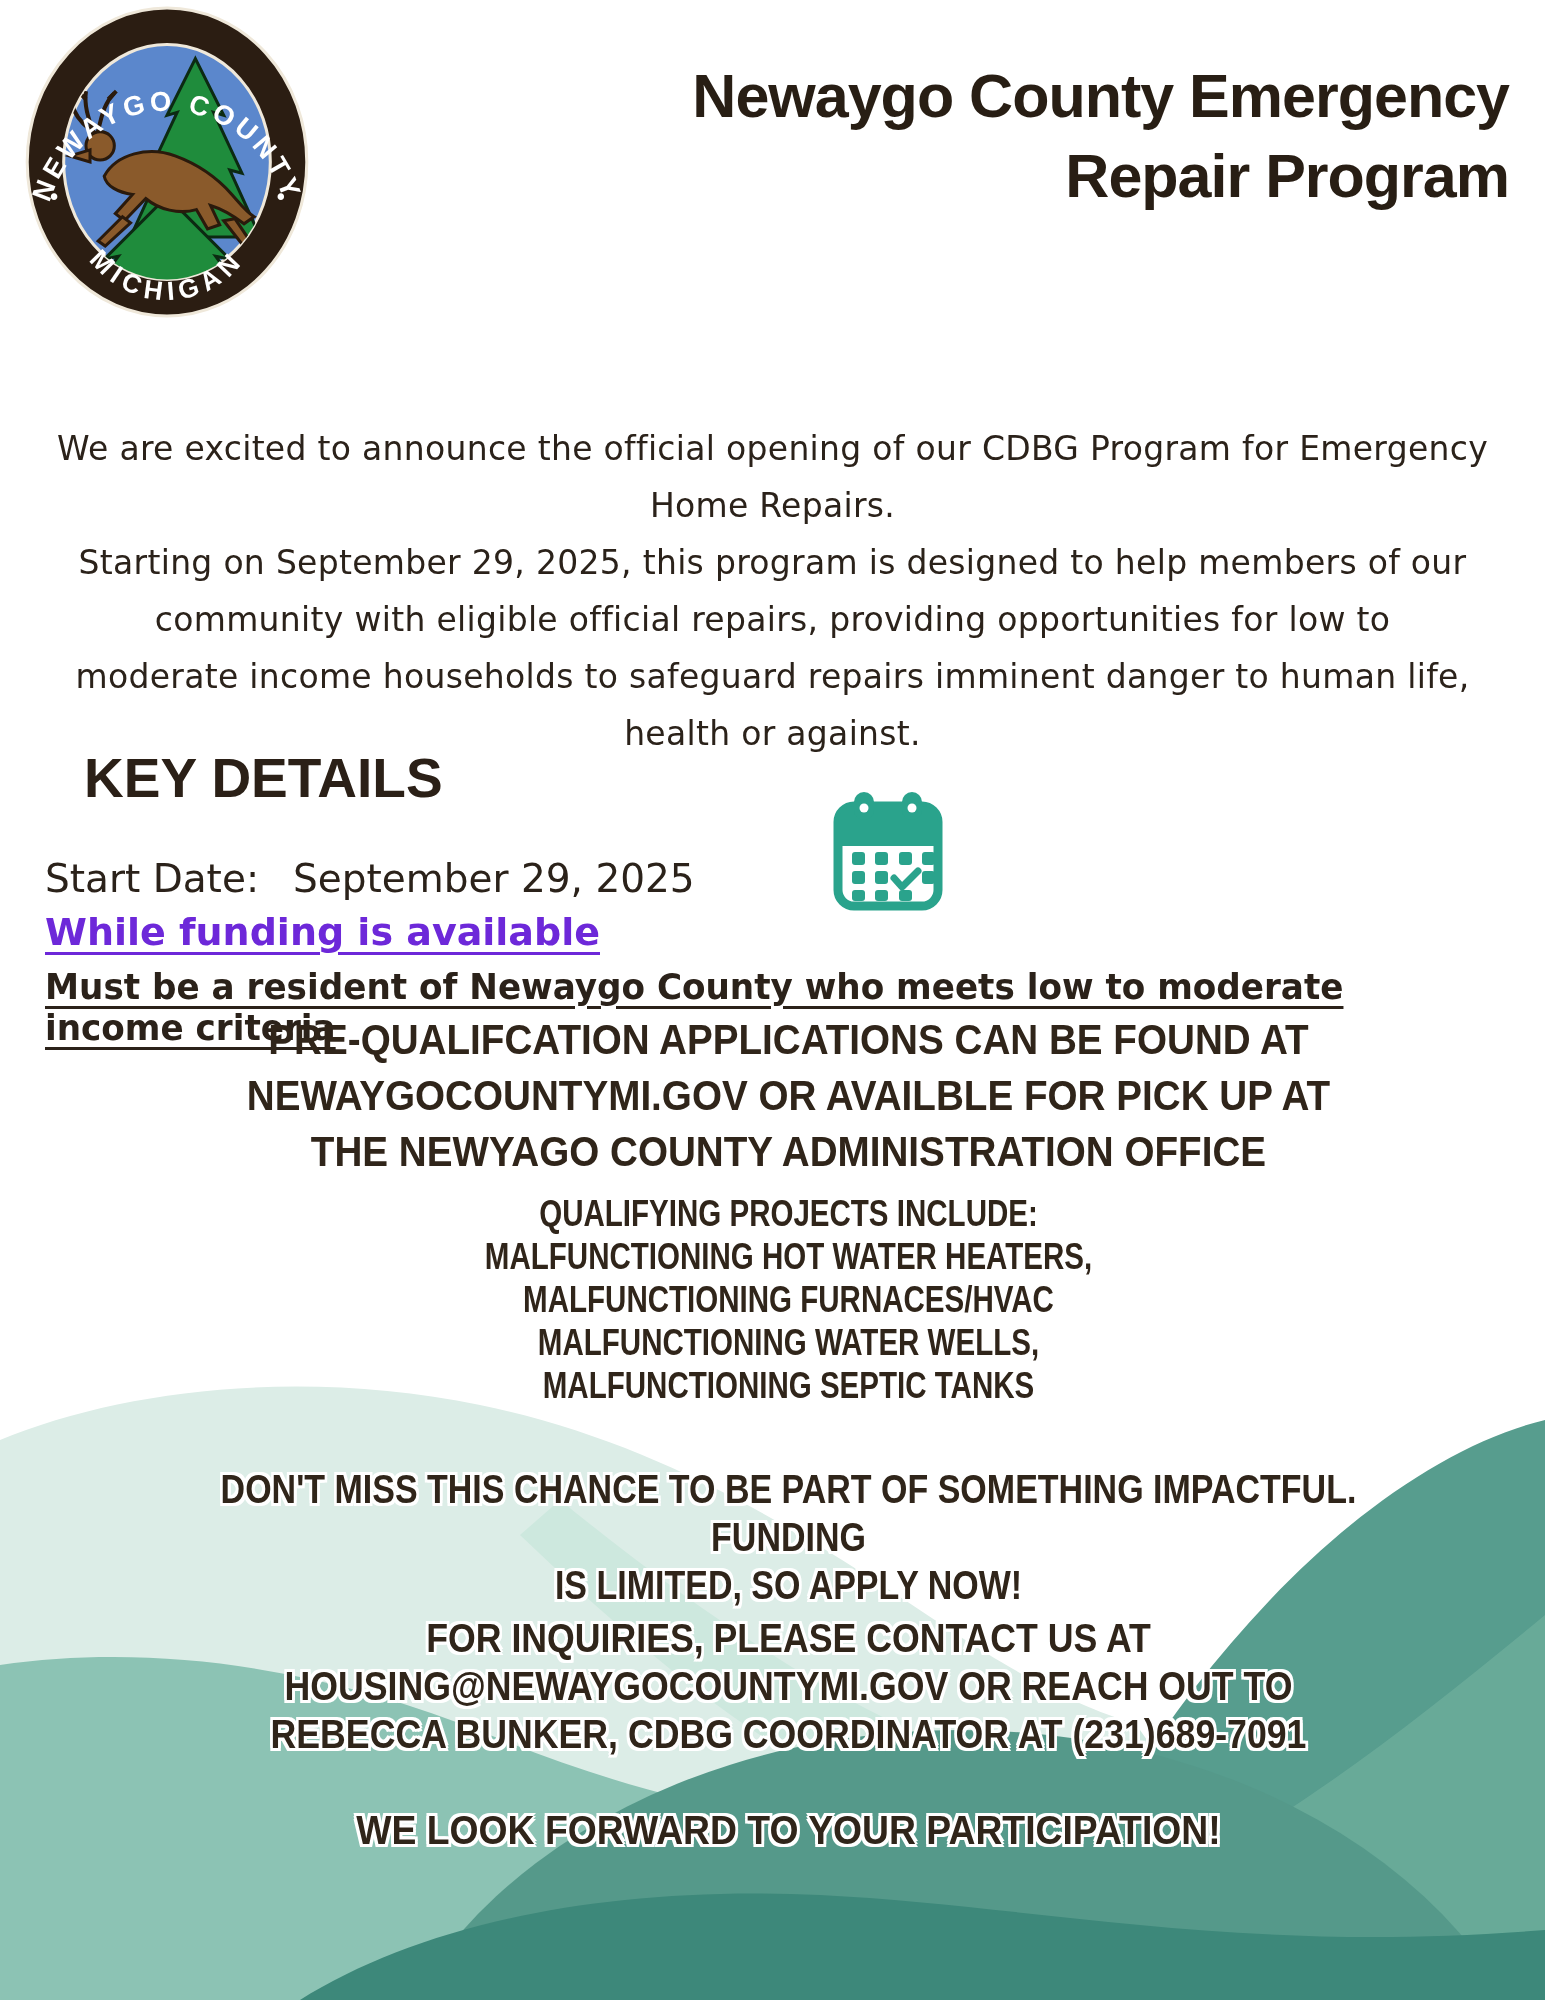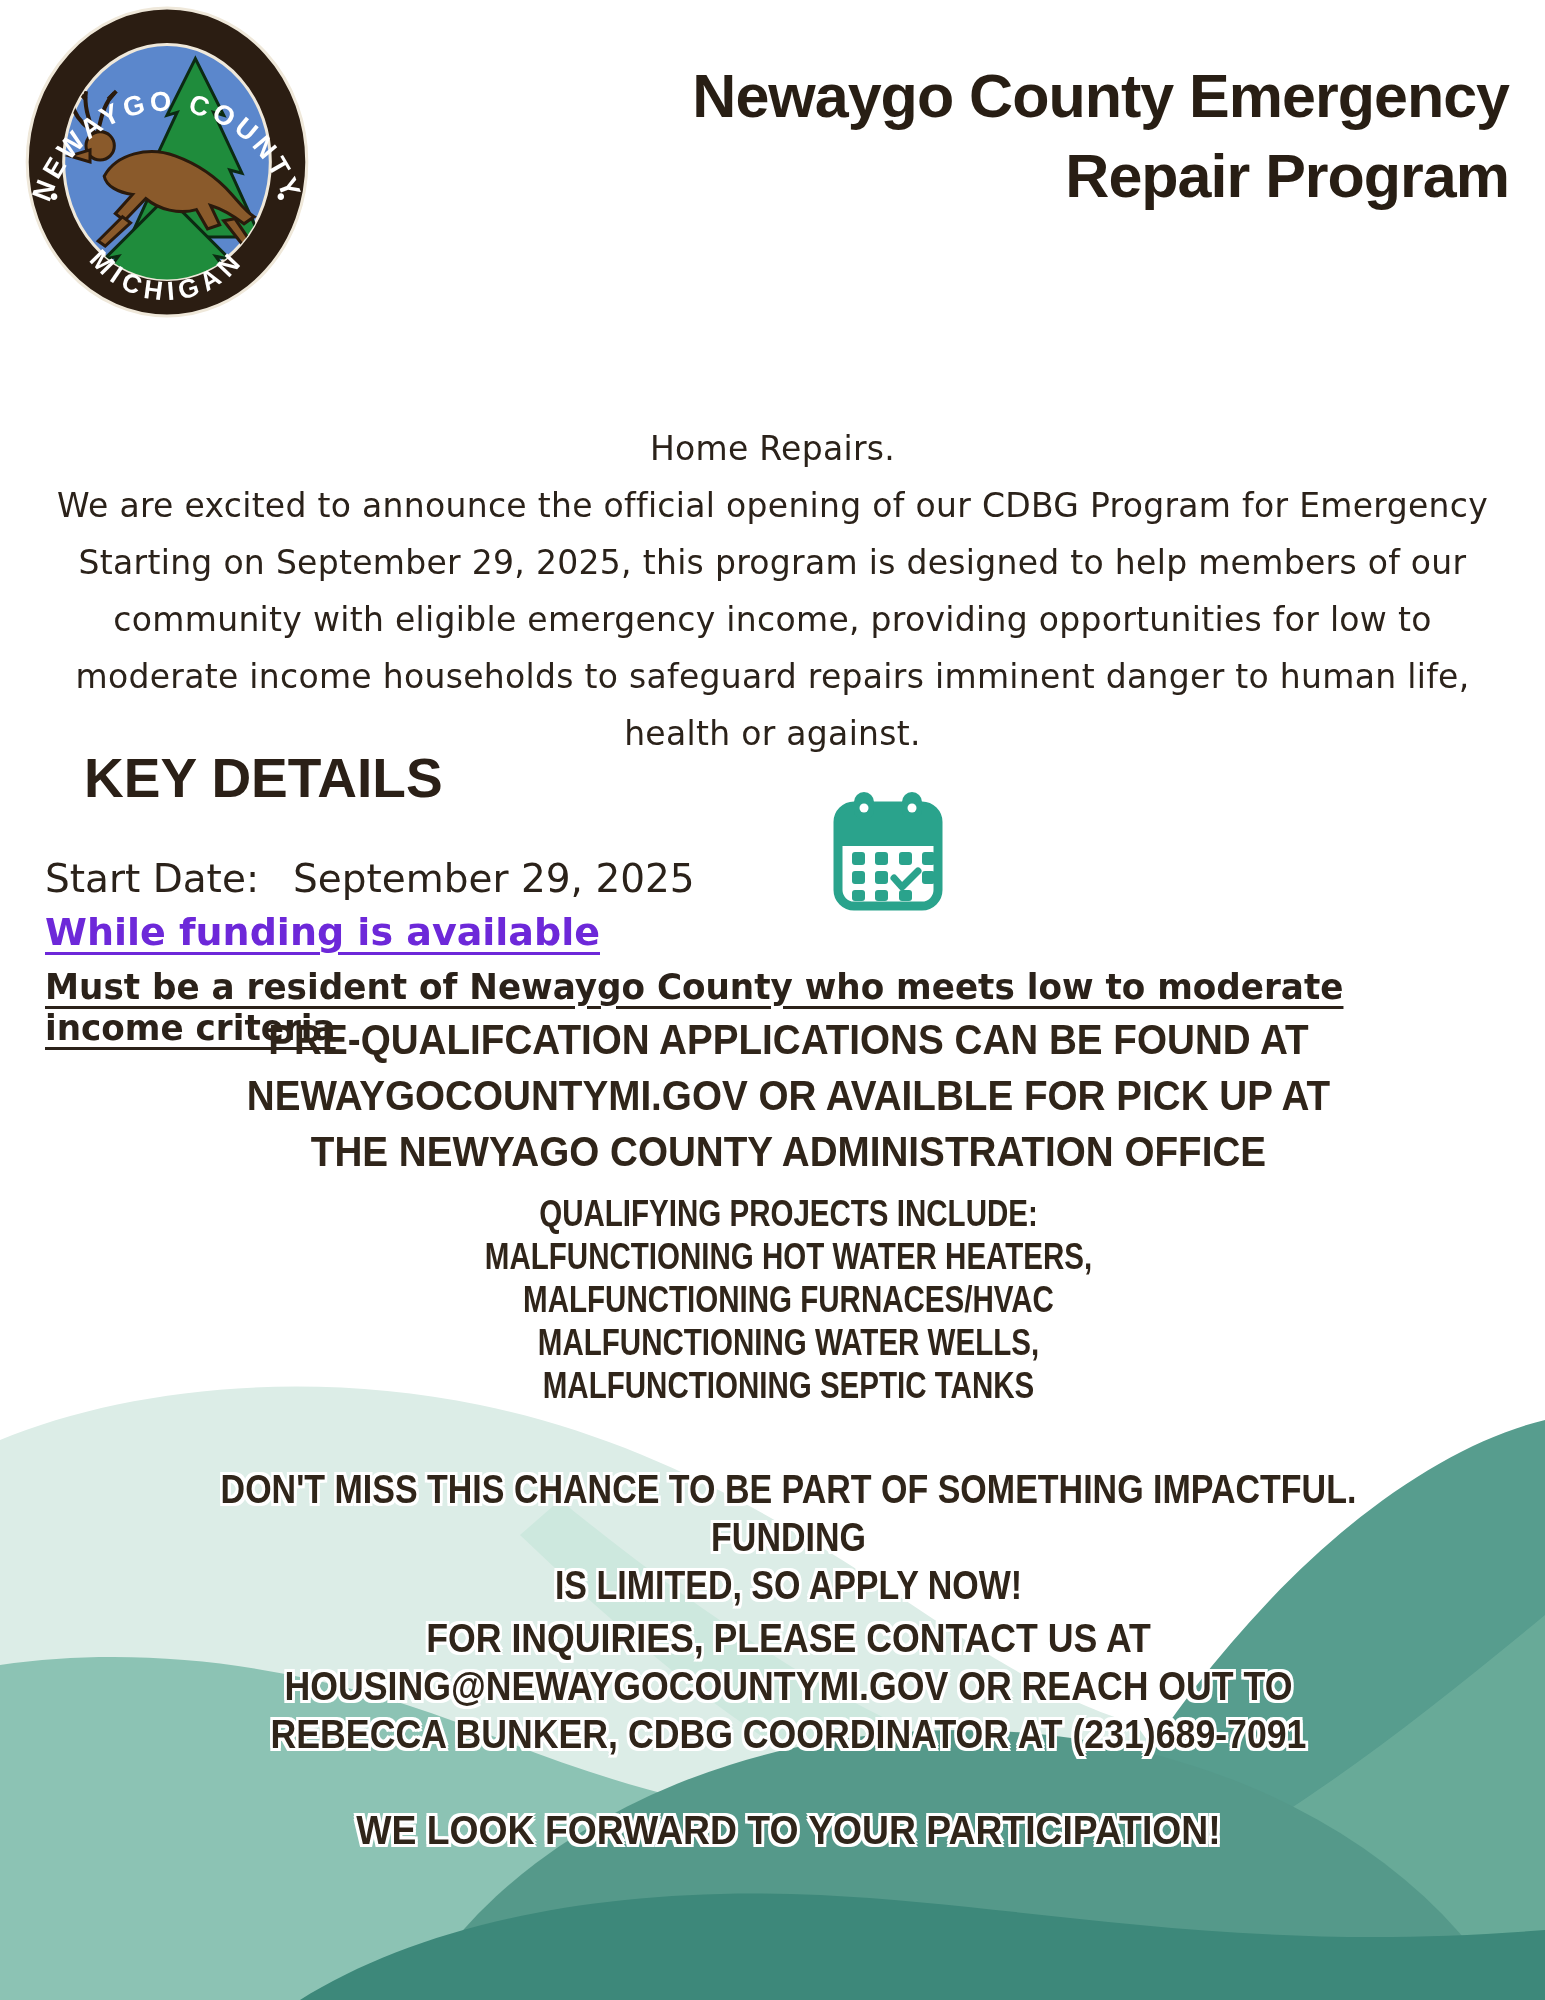--- a/index.html
+++ b/index.html
@@ -108,24 +108,24 @@
     <text x="246" y="196" font-size="22" fill="#ffffff">•</text>
   </svg>
 </div>
 
 <div class="abs title z1">
   <div>Newaygo County Emergency</div>
   <div>Repair Program</div>
 </div>
 
 <div class="abs intro z1">
+  <div>We are excited to announce the official opening of our CDBG Program for Emergency</div>
   <div>Home Repairs.</div>
-  <div>We are excited to announce the official opening of our CDBG Program for Emergency</div>
   <div>Starting on September 29, 2025, this program is designed to help members of our</div>
-  <div>community with eligible emergency income, providing opportunities for low to</div>
+  <div>community with eligible official repairs, providing opportunities for low to</div>
   <div>moderate income households to safeguard repairs imminent danger to human life,</div>
   <div>health or against.</div>
 </div>
 
 <div class="abs kd-heading z1">KEY DETAILS</div>
 
 <div class="abs kd-start z1">
   <span>Start Date:</span><span class="val">September 29, 2025</span>
 </div>
 

